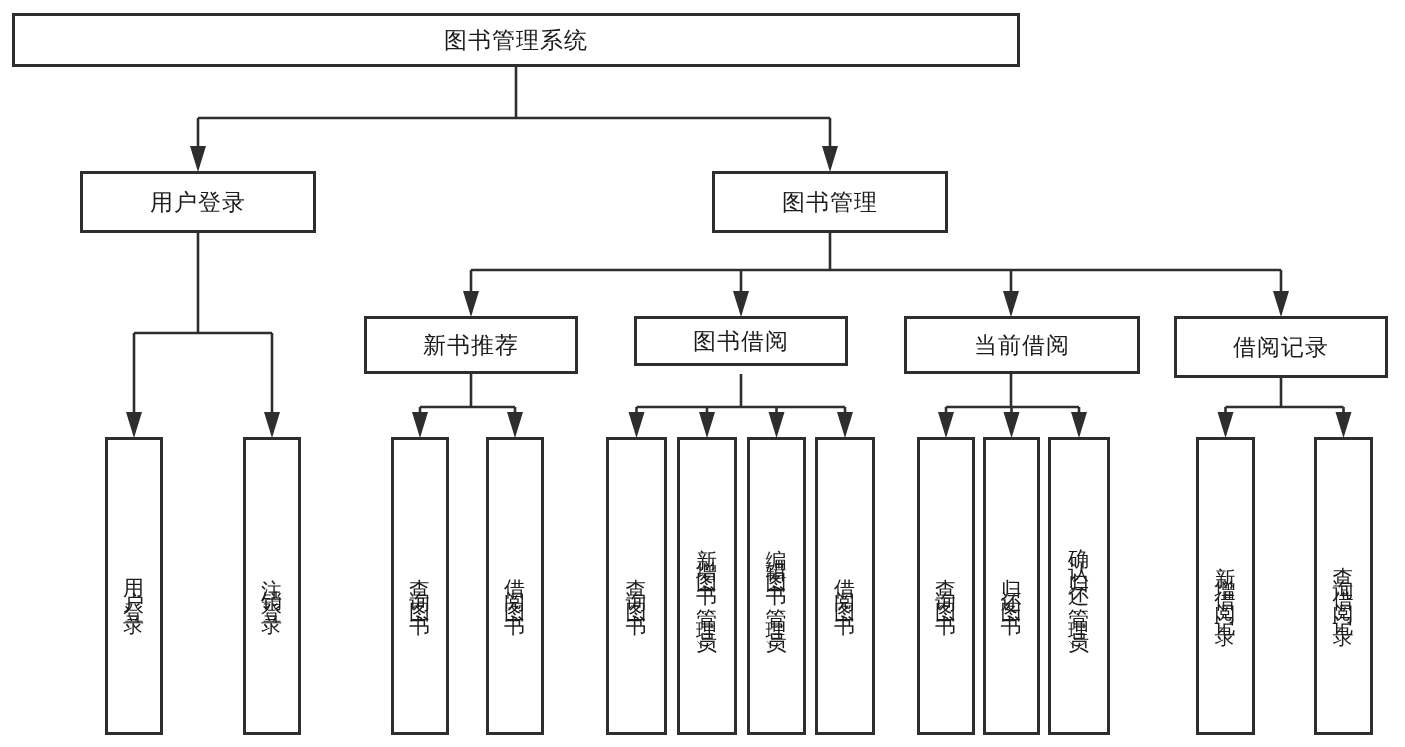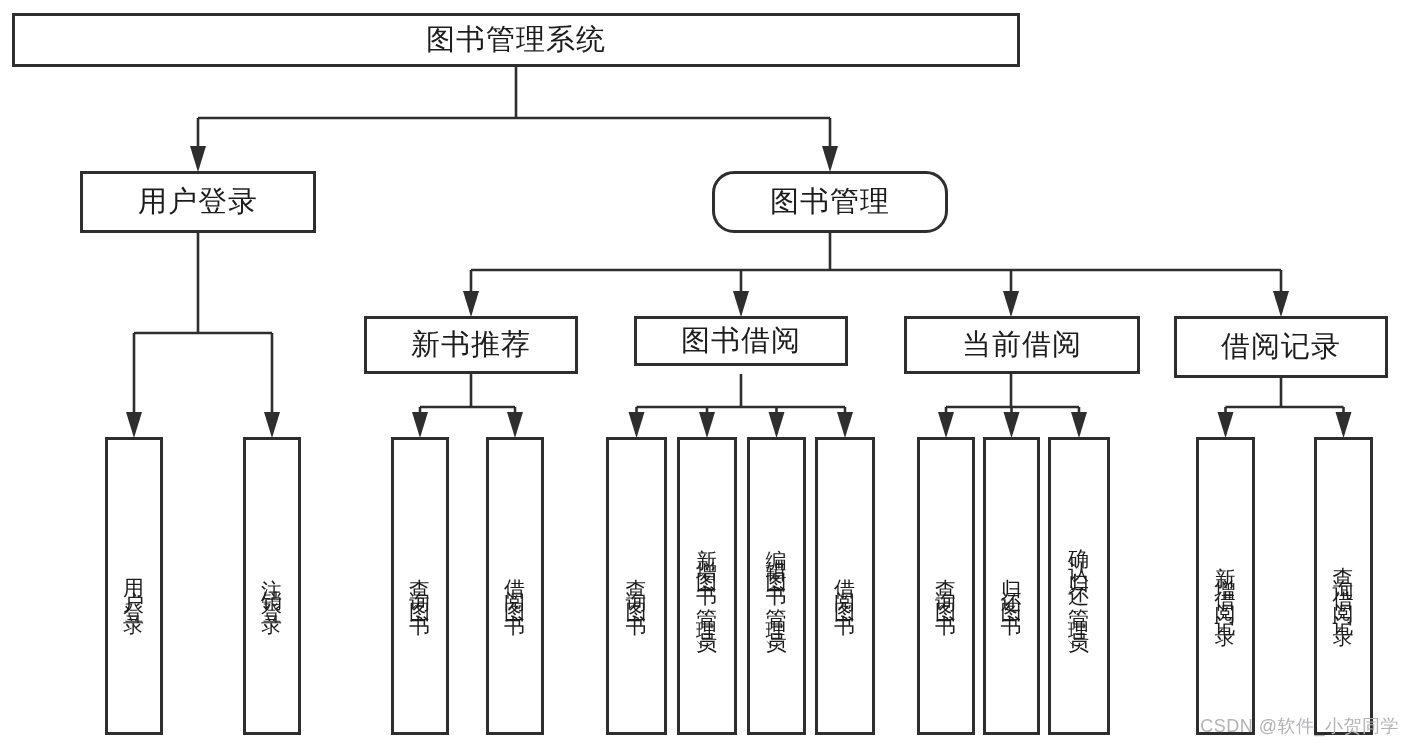--- a/index.html
+++ b/index.html
@@ -7,21 +7,21 @@
     position:relative;width:1405px;height:747px;background:#ffffff;overflow:hidden;
     font-family:"Liberation Sans","DejaVu Sans",sans-serif;
   }
   .connectors{position:absolute;left:0;top:0;z-index:1;}
   .node{
     position:absolute;box-sizing:border-box;background:#ffffff;
     border:3px solid #2e2e2e;color:#1c1c1c;
     display:flex;align-items:center;justify-content:center;
     z-index:2;
   }
-  .node.h{font-size:29px;letter-spacing:1px;white-space:nowrap;}
+  .node.h{font-size:23px;letter-spacing:1px;white-space:nowrap;}
   .node.v .lbl{
     writing-mode:vertical-rl;text-orientation:mixed;
     font-size:21px;line-height:1;letter-spacing:12px;white-space:nowrap;
   }
   .watermark{
     position:absolute;z-index:3;right:6px;top:714px;
     font-size:18px;color:#b3b3b6;letter-spacing:0.5px;white-space:nowrap;
   }
 </style>
 </head>
@@ -88,21 +88,21 @@
       </div>
       <div class="node h" style="left: 80px; top: 171px; width: 236px; height: 62px;">
         <span class="lbl">用户登录</span>
       </div>
       <div class="node v" style="left: 105px; top: 437px; width: 58px; height: 298px;">
         <span class="lbl">用户登录</span>
       </div>
       <div class="node v" style="left: 243px; top: 437px; width: 58px; height: 298px;">
         <span class="lbl">注销登录</span>
       </div>
-      <div class="node h" style="left: 712px; top: 171px; width: 236px; height: 62px; border-radius: 22px;">
+      <div class="node h" style="left: 712px; top: 171px; width: 236px; height: 62px;">
         <span class="lbl">图书管理</span>
       </div>
       <div class="node h" style="left: 364px; top: 316px; width: 214px; height: 58px;">
         <span class="lbl">新书推荐</span>
       </div>
       <div class="node v" style="left: 391px; top: 437px; width: 58px; height: 298px;">
         <span class="lbl">查询图书</span>
       </div>
       <div class="node v" style="left: 486px; top: 437px; width: 58px; height: 298px;">
         <span class="lbl">借阅图书</span>
@@ -137,14 +137,13 @@
       <div class="node h" style="left: 1174px; top: 316px; width: 214px; height: 62px;">
         <span class="lbl">借阅记录</span>
       </div>
       <div class="node v" style="left: 1196px; top: 437px; width: 59px; height: 298px;">
         <span class="lbl">新增借阅记录</span>
       </div>
       <div class="node v" style="left: 1314px; top: 437px; width: 59px; height: 298px;">
         <span class="lbl">查询借阅记录</span>
       </div>
     </div>
-  <div class="watermark">CSDN @软件_小贺同学</div>
 </div>
 
 </body></html>

